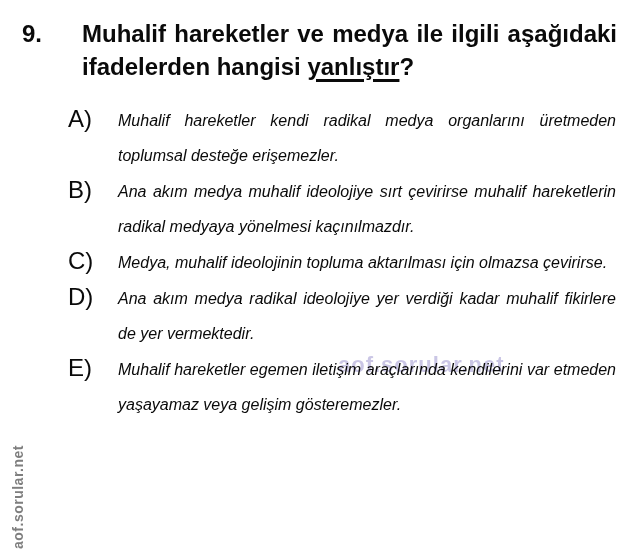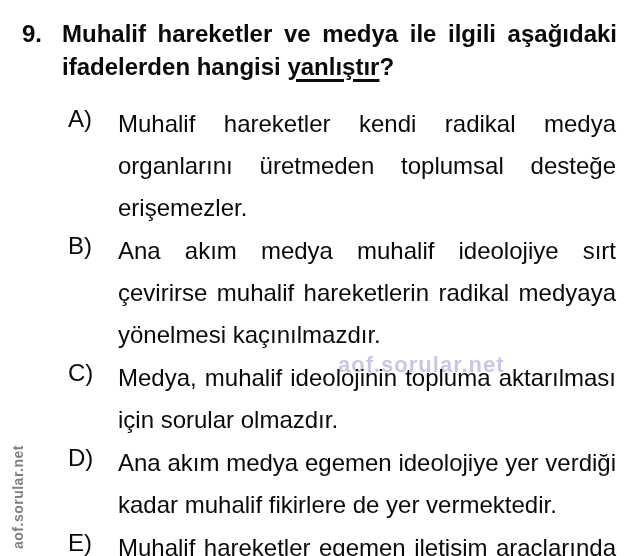--- a/index.html
+++ b/index.html
@@ -51,20 +51,21 @@
     font-weight: bold;
     font-size: 24px;
     line-height: 33px;
   }
   .q-text {
     flex: 1;
     font-weight: bold;
     font-size: 24px;
     line-height: 33px;
     text-align: justify;
+    margin-left: 20px;
   }
   .q-text .u {
     text-decoration: underline;
     text-decoration-thickness: 3px;
     text-underline-offset: 4px;
   }
   .options {
     margin-top: 20px;
     padding: 0 22px 0 68px;
   }
@@ -73,23 +74,24 @@
     margin-bottom: 1px;
   }
   .opt-letter {
     width: 50px;
     flex: 0 0 50px;
     font-size: 24px;
     line-height: 31px;
   }
   .opt-text {
     flex: 1;
-    font-size: 24px;
-    line-height: 42px;
+    font-size: 16px;
+    line-height: 35px;
     text-align: justify;
+    font-style: italic;
   }
 </style>
 </head>
 <body>
 
 <div class="page">
 
   <div class="wm-center">aof.sorular.net</div>
   <div class="wm-side">aof.sorular.net</div>
 
@@ -107,26 +109,26 @@
         <div class="opt-text">Muhalif hareketler kendi radikal medya organlarını üretmeden toplumsal desteğe erişemezler.</div>
       </div>
 
       <div class="option">
         <div class="opt-letter">B)</div>
         <div class="opt-text">Ana akım medya muhalif ideolojiye sırt çevirirse muhalif hareketlerin radikal medyaya yönelmesi kaçınılmazdır.</div>
       </div>
 
       <div class="option">
         <div class="opt-letter">C)</div>
-        <div class="opt-text">Medya, muhalif ideolojinin topluma aktarılması için sorular olmazdır.</div>
+        <div class="opt-text">Medya, muhalif ideolojinin topluma aktarılması için olmazsa çevirirse.</div>
       </div>
 
       <div class="option">
         <div class="opt-letter">D)</div>
-        <div class="opt-text">Ana akım medya egemen ideolojiye yer verdiği kadar muhalif fikirlere de yer vermektedir.</div>
+        <div class="opt-text">Ana akım medya radikal ideolojiye yer verdiği kadar muhalif fikirlere de yer vermektedir.</div>
       </div>
 
       <div class="option">
         <div class="opt-letter">E)</div>
         <div class="opt-text">Muhalif hareketler egemen iletişim araçlarında kendilerini var etmeden yaşayamaz veya gelişim gösteremezler.</div>
       </div>
 
     </div>
   </div>
 </div>

